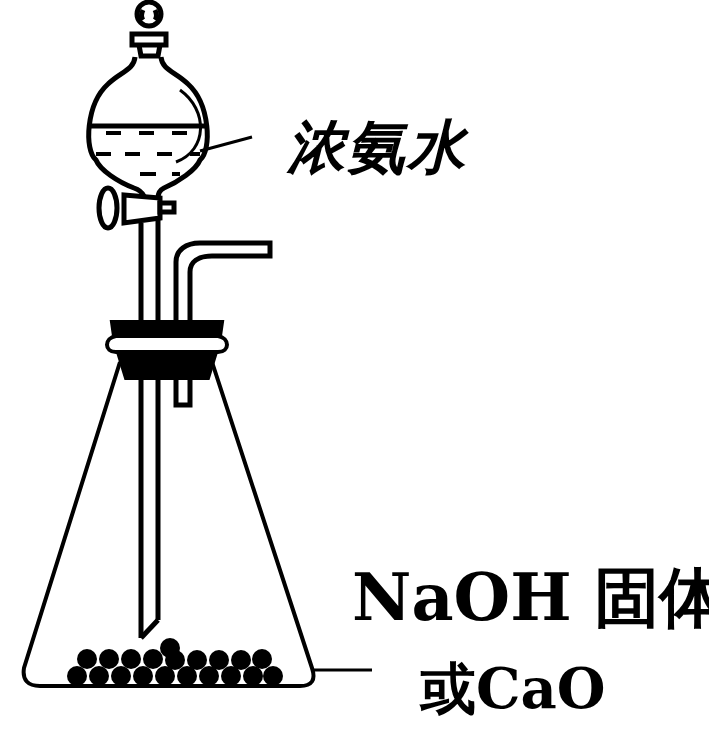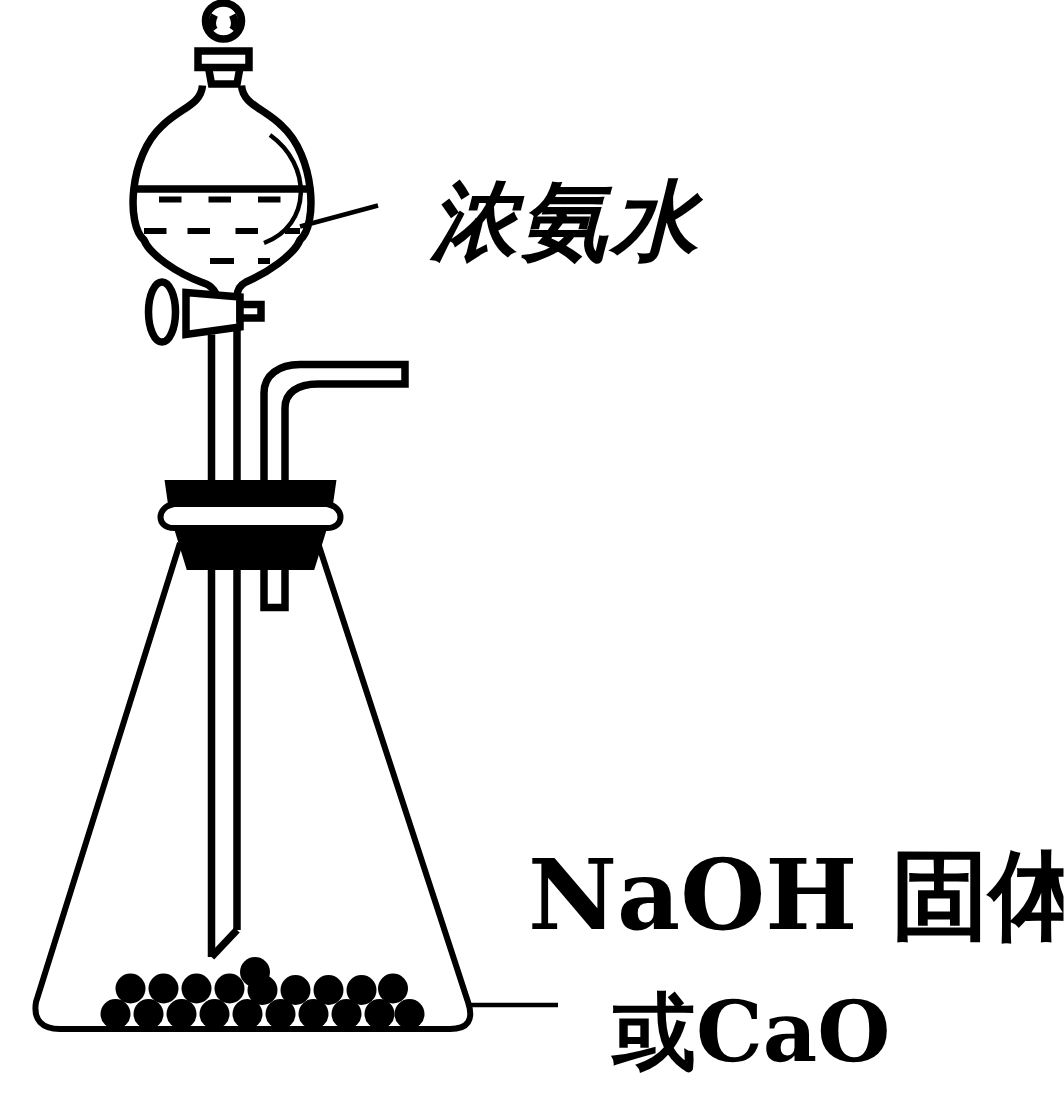--- a/index.html
+++ b/index.html
@@ -1,21 +1,21 @@
 <!DOCTYPE html>
 <html><head>
 <meta charset="utf-8">
 <style>
   html, body { margin: 0; padding: 0; background: #ffffff; }
   body { width: 709px; height: 743px; position: relative; overflow: hidden; }
   #diagram { position: absolute; left: 0; top: 0; width: 709px; height: 743px; }
   .lbl { position: absolute; color: #000; font-family: "DejaVu Serif", "Liberation Serif", serif; font-weight: bold; white-space: nowrap; line-height: 1; }
   .lbl-ammonia { left: 287px; top: 118px; font-size: 58px; letter-spacing: 2px; font-style: italic; }
   .lbl-naoh { left: 352px; top: 565px; font-size: 65px; }
-  .lbl-cao { left: 408px; top: 660px; font-size: 56px; }
+  .lbl-cao { left: 420px; top: 660px; font-size: 56px; }
 </style>
 </head>
 <body>
 
 <svg id="diagram" viewBox="0 0 709 743" xmlns="http://www.w3.org/2000/svg">
 
   <g stroke="#000" stroke-width="5" fill="none">
     <ellipse cx="149" cy="14" rx="12" ry="12"></ellipse>
     <path d="M143 10 q-3 6 0 10 M155 10 q3 6 0 10"></path>
     <rect x="132" y="34" width="34" height="11" fill="#fff"></rect>

